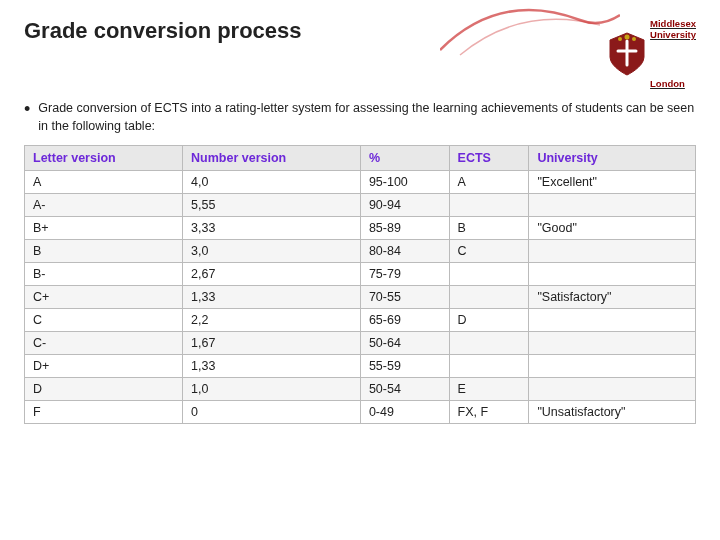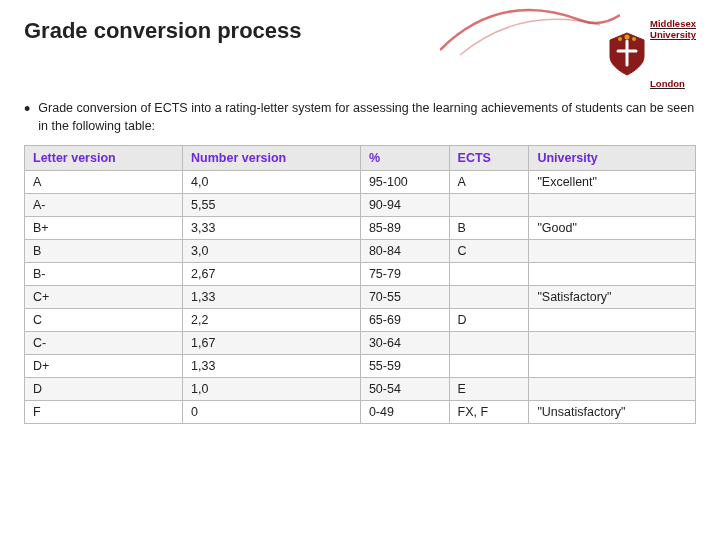--- a/index.html
+++ b/index.html
@@ -222,21 +222,21 @@
         <tr>
           <td>C</td>
           <td>2,2</td>
           <td>65-69</td>
           <td>D</td>
           <td></td>
         </tr>
         <tr>
           <td>C-</td>
           <td>1,67</td>
-          <td>30-64</td>
+          <td>50-64</td>
           <td></td>
           <td></td>
         </tr>
         <tr>
           <td>D+</td>
           <td>1,33</td>
           <td>55-59</td>
           <td></td>
           <td></td>
         </tr>

